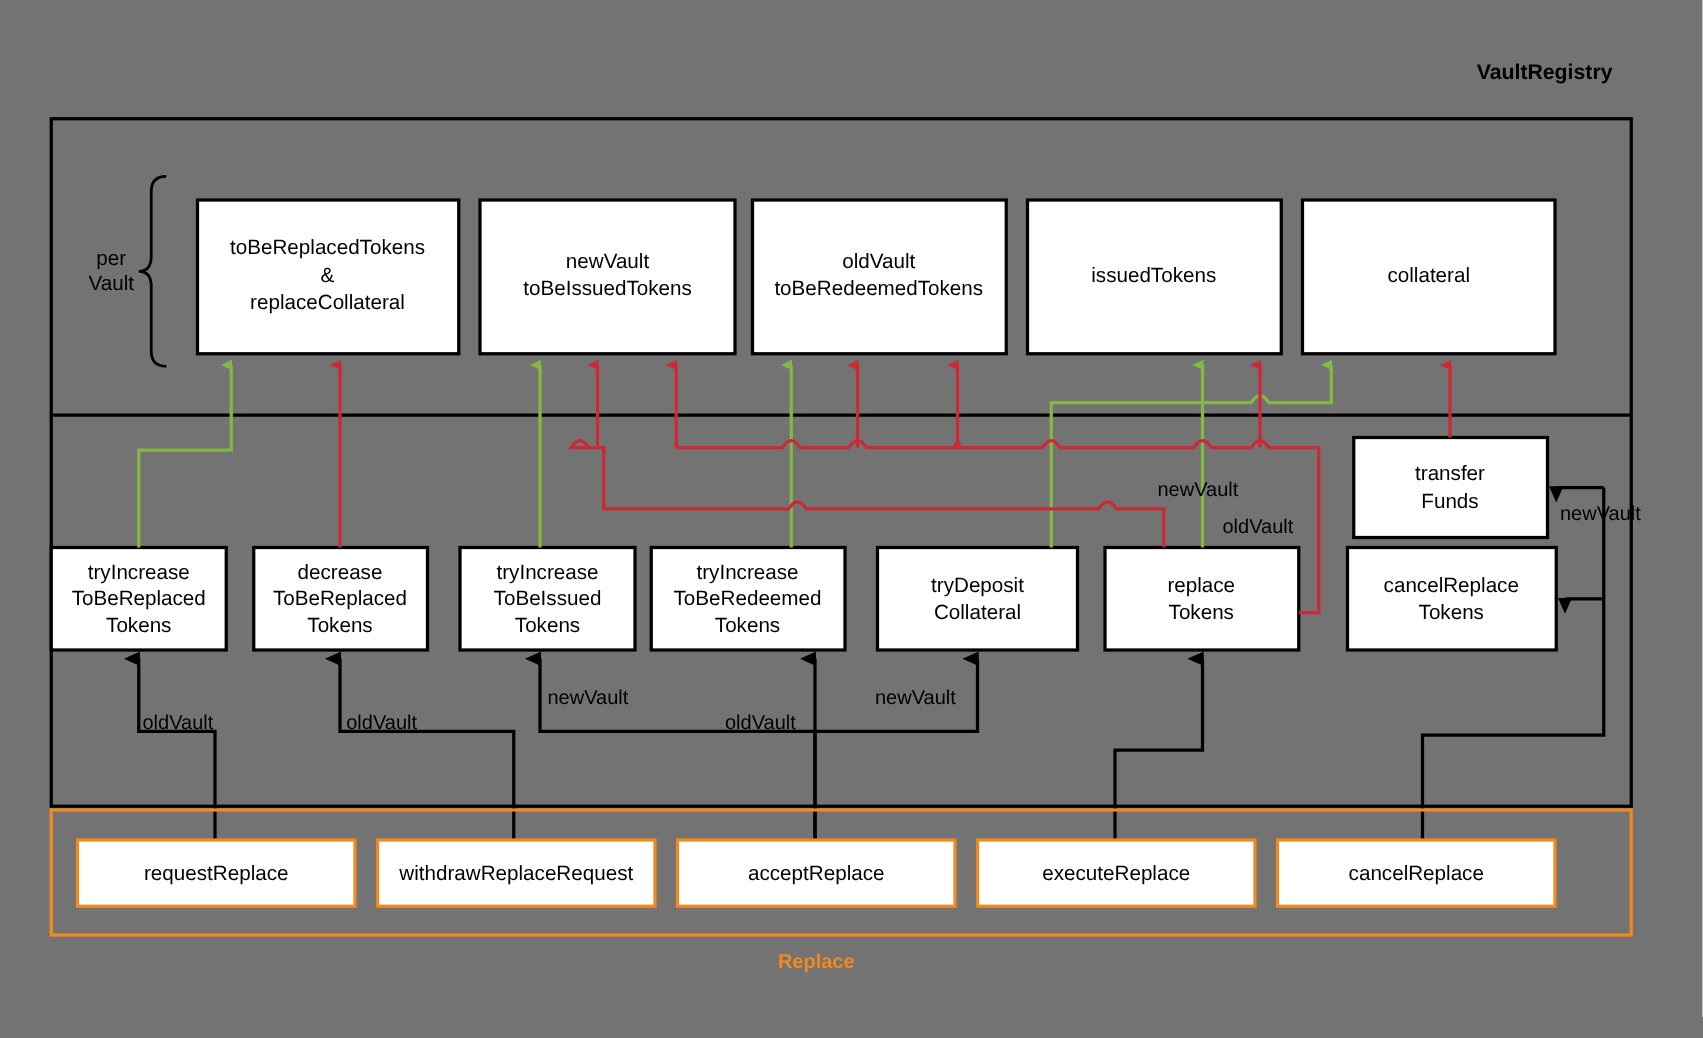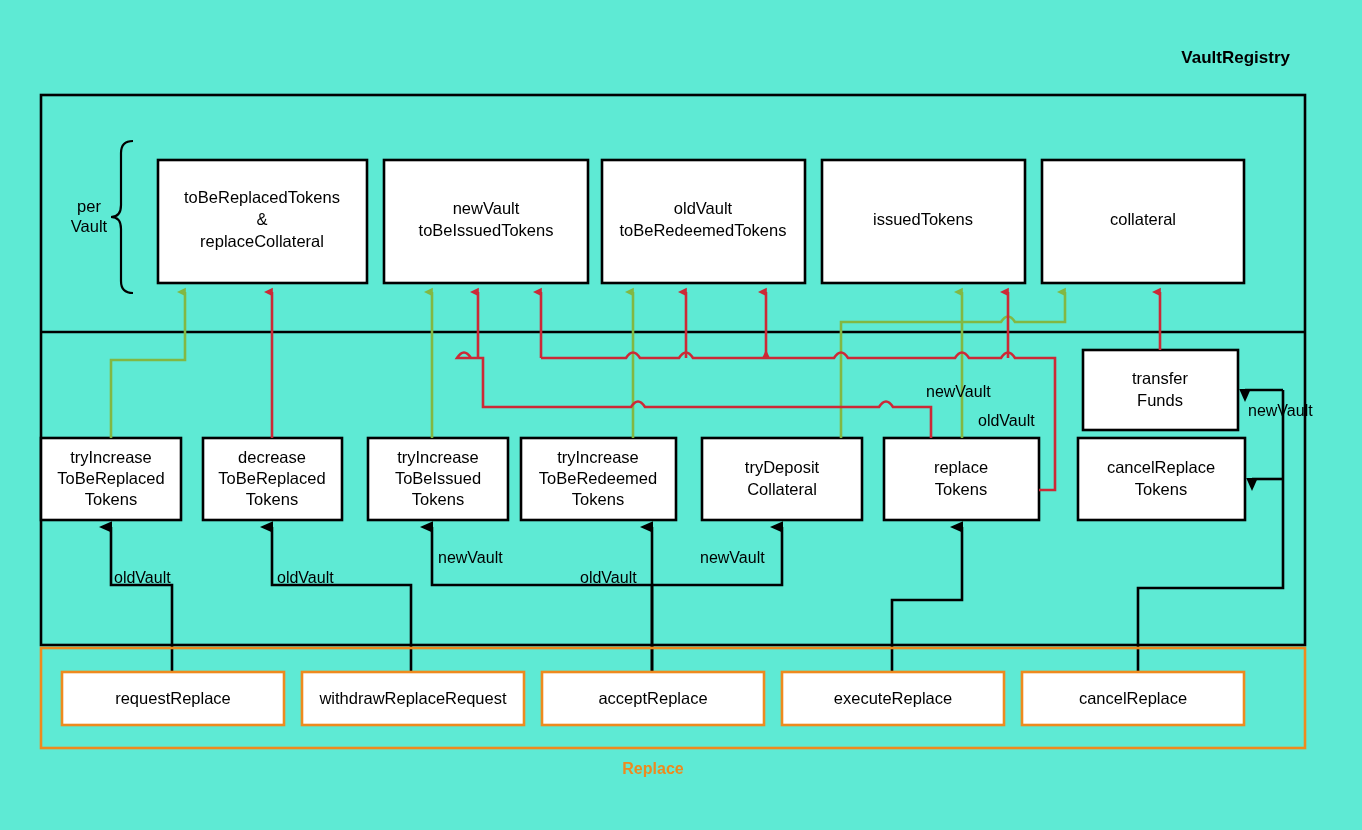--- a/index.html
+++ b/index.html
@@ -4,21 +4,21 @@
 <style>
   html, body {
     margin: 0;
     padding: 0;
     background: #ffffff;
   }
   #stage {
     position: relative;
     width: 1362px;
     height: 830px;
-    background: #5eead4;
+    background: #737373;
     font-family: "Liberation Sans", sans-serif;
     overflow: hidden;
   }
   svg#diagram {
     position: absolute;
     left: 0;
     top: 0;
     width: 1362px;
     height: 830px;
   }

